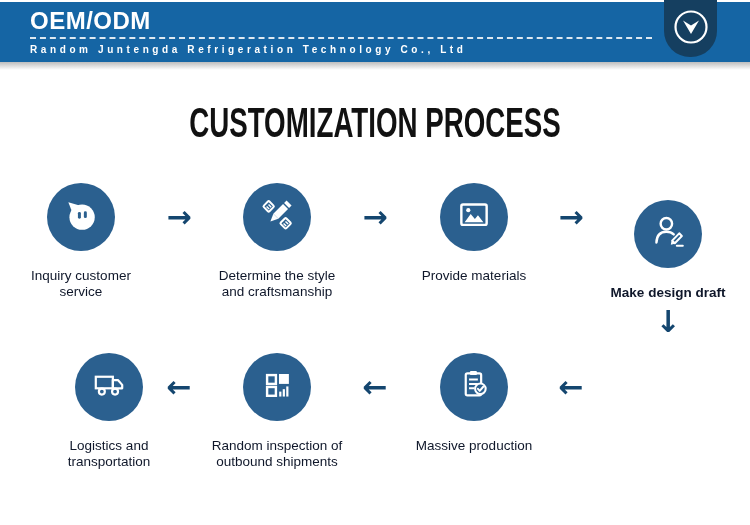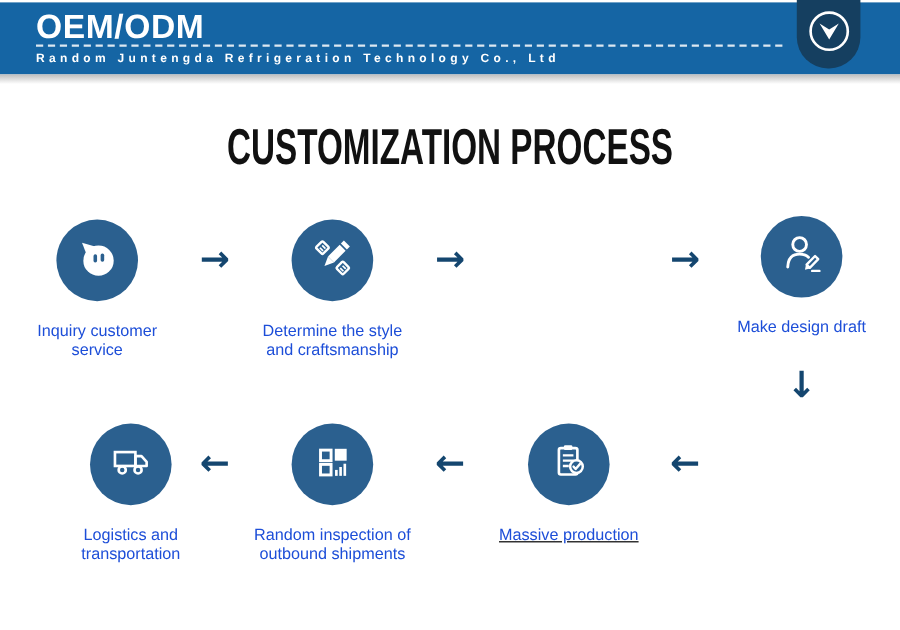--- a/index.html
+++ b/index.html
@@ -8,21 +8,21 @@
     position:relative; width:750px; height:525px; background:#ffffff;
     font-family:"Liberation Sans", sans-serif; overflow:hidden;
   }
   
   .header {
     position:absolute; top:2px; left:0; width:750px; height:60px;
     background:#1565a4;
   }
   .oem-title {
     position:absolute; left:30px; top:5px; color:#ffffff;
-    font-size:28px; font-weight:bold; letter-spacing:0.5px;
+    font-size:24px; font-weight:bold; letter-spacing:0.5px;
   }
   .dash-line {
     position:absolute; left:30px; top:35px; width:622px; height:0;
     border-top:2px dashed rgba(255,255,255,0.85);
   }
   .company-name {
     position:absolute; left:30px; top:42px; color:#ffffff;
     font-size:10px; font-weight:bold; letter-spacing:3.6px; white-space:nowrap;
   }
   .header-shadow {
@@ -43,21 +43,21 @@
   
   .step {
     position:absolute; width:160px;
     display:flex; flex-direction:column; align-items:center;
   }
   .circle {
     width:68px; height:68px; border-radius:50%; background:#2b608f;
     display:flex; align-items:center; justify-content:center; flex-shrink:0;
   }
   .step-label {
-    margin-top:17px; font-size:13.5px; color:#1d4ed8; text-align:center;
+    margin-top:17px; font-size:13.5px; color:#0f172a; text-align:center;
     line-height:1.2;
   }
   .w120 { max-width:122px; } .w135 { max-width:140px; } .w150 { max-width:152px; }
   
   .arrow {
     position:absolute; width:36px; height:34px; line-height:34px;
     text-align:center; font-size:30px; font-weight:bold; color:#14466f;
     font-family:"DejaVu Sans", sans-serif;
   }
 </style>
@@ -110,22 +110,34 @@
             <path d="M7.8,18.7 h3.4 M7.8,21.2 h3.4" stroke="#ffffff" stroke-width="1.3"></path>
             <rect x="27.3" y="16.2" width="7.2" height="7.2" rx="1" fill="none" stroke="#ffffff" stroke-width="1.8"></rect>
             <path d="M29.6,18.7 h3.4 M29.6,21.2 h3.4" stroke="#ffffff" stroke-width="1.3"></path>
           </g>
         </svg>
       </span>
     </div>
     <div class="step-label w135">Determine the style and craftsmanship</div>
   </div>
 
-
-  <div class="step" style="left:588px; top:180px;">
+  <div class="step" style="left:394px; top:183px;">
+    <div class="circle">
+      <span>
+        <svg width="44" height="44" viewBox="0 0 40 40">
+          <rect x="8.5" y="10.5" width="23" height="18.5" rx="1.5" fill="none" stroke="#ffffff" stroke-width="2.2"></rect>
+          <path d="M11.5,26.5 L17,19.2 L20.8,23.6 L23.6,20.2 L28.5,26.5 Z" fill="#ffffff"></path>
+          <circle cx="14.8" cy="15.6" r="1.9" fill="#ffffff"></circle>
+        </svg>
+      </span>
+    </div>
+    <div class="step-label w150">Provide materials</div>
+  </div>
+
+  <div class="step" style="left:588px; top:200px;font-weight:bold;">
     <div class="circle">
       <span>
         <svg width="44" height="44" viewBox="0 0 40 40">
           <circle cx="18.5" cy="12.5" r="5.2" fill="none" stroke="#ffffff" stroke-width="2.2"></circle>
           <path d="M9.5,29.5 C9.8,22.5 13.5,19.8 18.5,19.8 C21.5,19.8 23.6,20.6 25.2,22.2" fill="none" stroke="#ffffff" stroke-width="2.2" stroke-linecap="round"></path>
           <path d="M23.8,27.8 L30.2,21.2 L32.6,23.6 L26.2,30.2 Z" fill="none" stroke="#ffffff" stroke-width="1.8" stroke-linejoin="round"></path>
           <path d="M23.8,27.8 L23.2,30.9 L26.2,30.2" fill="#ffffff" stroke="#ffffff" stroke-width="1"></path>
           <path d="M28,32.5 h5.5" stroke="#ffffff" stroke-width="1.8" stroke-linecap="round"></path>
         </svg>
       </span>
@@ -162,21 +174,21 @@
           <rect x="11" y="21.8" width="8" height="8" fill="none" stroke="#ffffff" stroke-width="2.2"></rect>
           <rect x="22" y="26" width="2" height="4.5" fill="#ffffff"></rect>
           <rect x="25.2" y="23.8" width="2" height="6.7" fill="#ffffff"></rect>
           <rect x="28.4" y="21.3" width="2" height="9.2" fill="#ffffff"></rect>
         </svg>
       </span>
     </div>
     <div class="step-label w150">Random inspection of outbound shipments</div>
   </div>
 
-  <div class="step" style="left:394px; top:353px;text-decoration:underline;">
+  <div class="step" style="left:394px; top:353px;">
     <div class="circle">
       <span>
         <svg width="44" height="44" viewBox="0 0 40 40">
           <rect x="12.5" y="9.5" width="14" height="20" rx="1.5" fill="none" stroke="#ffffff" stroke-width="2"></rect>
           <rect x="16.3" y="7.3" width="6.4" height="3.6" rx="1" fill="#ffffff"></rect>
           <path d="M15.5,15 h8 M15.5,19 h8 M15.5,23 h4.5" stroke="#ffffff" stroke-width="1.8"></path>
           <circle cx="25.8" cy="23.5" r="4.8" fill="#2b608f" stroke="#ffffff" stroke-width="1.9"></circle>
           <path d="M23.6,23.5 l1.6,1.8 l3.2,-3.7" fill="none" stroke="#ffffff" stroke-width="1.8" stroke-linecap="round" stroke-linejoin="round"></path>
         </svg>
       </span>

